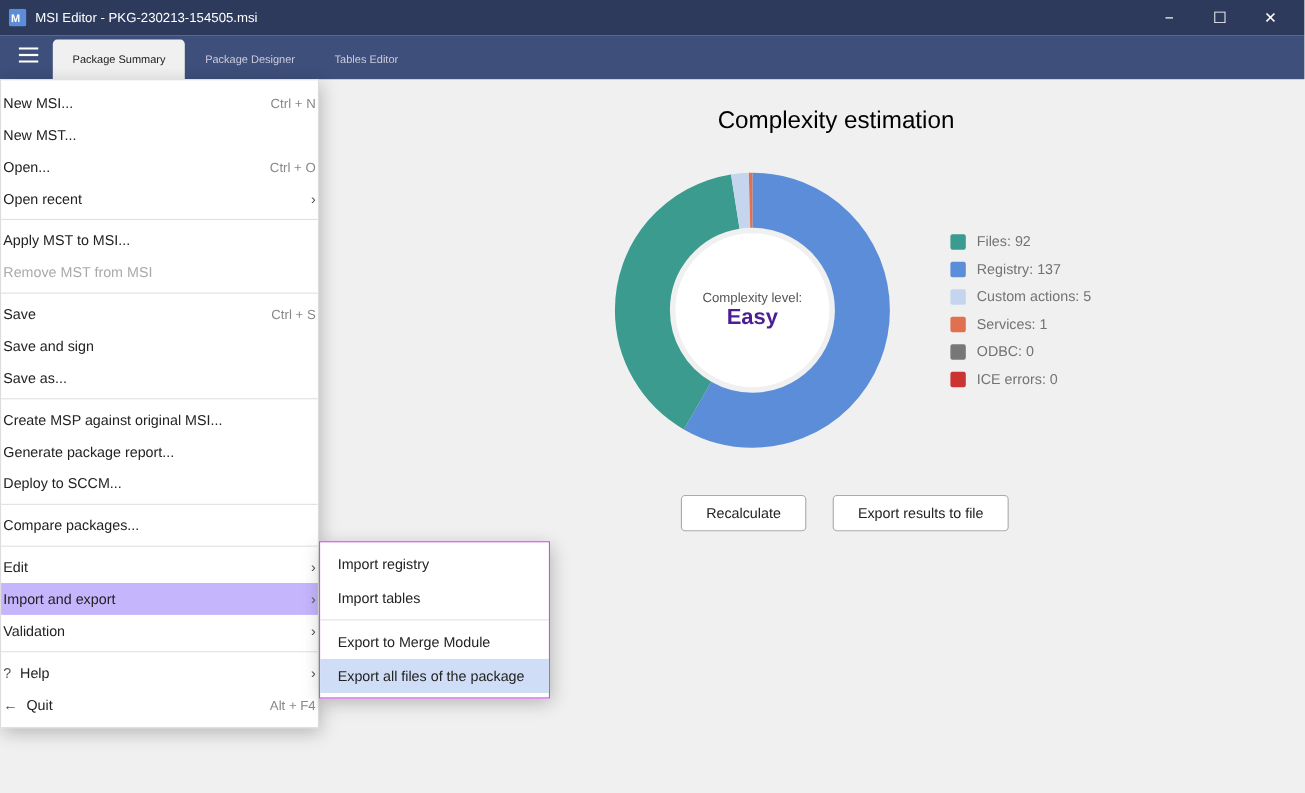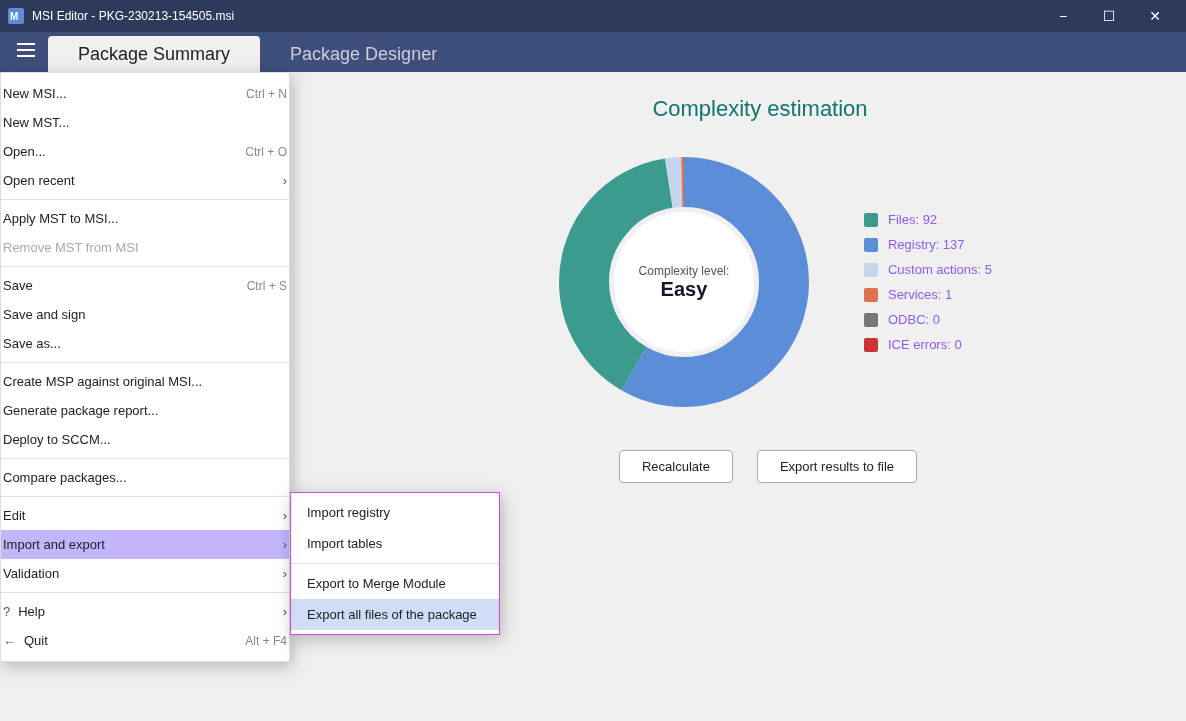--- a/index.html
+++ b/index.html
@@ -32,22 +32,22 @@
       align-items: flex-end;
       padding-left: 8px;
       gap: 0;
     }
     .hamburger-btn {
       background: none; border: none; color: #fff; width: 36px; height: 36px;
       display: flex; align-items: center; justify-content: center; cursor: pointer;
       margin-right: 4px; margin-bottom: 4px;
     }
     .tab {
-      padding: 8px 30px; color: #ccd; cursor: pointer; border-radius: 4px 4px 0 0;
-      font-size: 18px; background: transparent; border: none; height: 36px;
+      padding: 8px 18px; color: #ccd; cursor: pointer; border-radius: 4px 4px 0 0;
+      font-size: 10px; background: transparent; border: none; height: 36px;
       display: flex; align-items: center;
     }
     .tab.active { background: #f0f0f0; color: #222; font-weight: 500; }
 
     
     .main { display: flex; height: calc(721px - 72px); position: relative; }
 
     
     .dropdown-menu {
       position: absolute;
@@ -95,21 +95,21 @@
 
     
     .content-area {
       flex: 1;
       padding: 24px 40px;
       display: flex;
       flex-direction: column;
       align-items: center;
     }
     .complexity-title {
-      color: #0f766e; font-size: 22px; font-weight: 400;
+      color: #000000; font-size: 22px; font-weight: 400;
       margin-bottom: 20px; align-self: center;
       margin-left: 44px;
     }
 
     .chart-container {
       display: flex;
       align-items: center;
       gap: 40px;
       margin-left: 60px;
     }
@@ -118,27 +118,27 @@
     .donut-wrap {
       position: relative; width: 280px; height: 280px;
     }
     .donut-label {
       position: absolute;
       top: 50%; left: 50%;
       transform: translate(-50%, -50%);
       text-align: center;
     }
     .donut-label-sub { font-size: 12px; color: #555; }
-    .donut-label-main { font-size: 20px; font-weight: 700; color: #0f172a; }
+    .donut-label-main { font-size: 20px; font-weight: 700; color: #4c1d95; }
 
     
     .legend { display: flex; flex-direction: column; gap: 10px; }
     .legend-item { display: flex; align-items: center; gap: 10px; }
     .legend-dot { width: 14px; height: 14px; border-radius: 2px; flex-shrink: 0; }
-    .legend-text { font-size: 13px; color: #8b5cf6; }
+    .legend-text { font-size: 13px; color: #737373; }
 
     
     .action-buttons {
       display: flex; gap: 24px; margin-top: 28px; margin-left: 60px;
     }
     .action-btn {
       padding: 8px 22px; border: 1.5px solid #aaa; background: #fff;
       border-radius: 4px; font-size: 13px; cursor: pointer; color: #222;
     }
   </style>
@@ -167,20 +167,23 @@
       <rect y="6" width="18" height="2" fill="white"></rect>
       <rect y="12" width="18" height="2" fill="white"></rect>
     </svg>
   </button>
   <div class="tab active">
     <span>Package Summary</span>
   </div>
   <div class="tab">
     <span>Package Designer</span>
   </div>
+  <div class="tab">
+    <span>Tables Editor</span>
+  </div>
 </div>
 
 <div class="main">
 
   <div class="dropdown-menu">
     <div class="menu-item">
       <span>New MSI...</span>
       <span class="shortcut">Ctrl + N</span>
     </div>
     <div class="menu-item">

